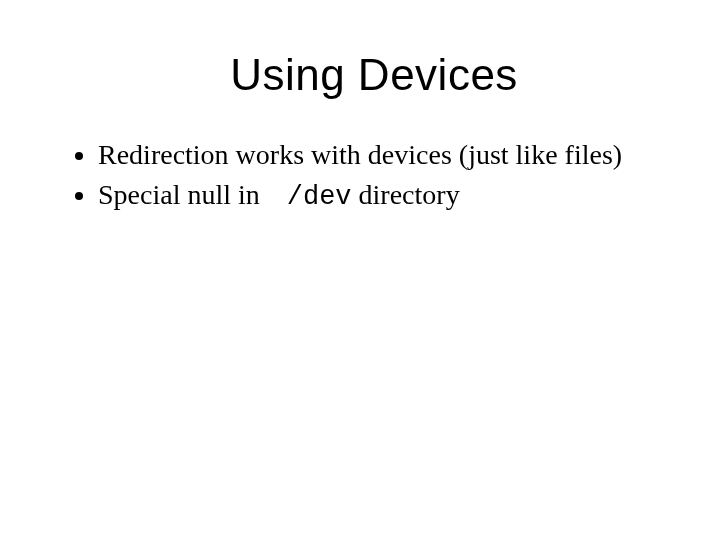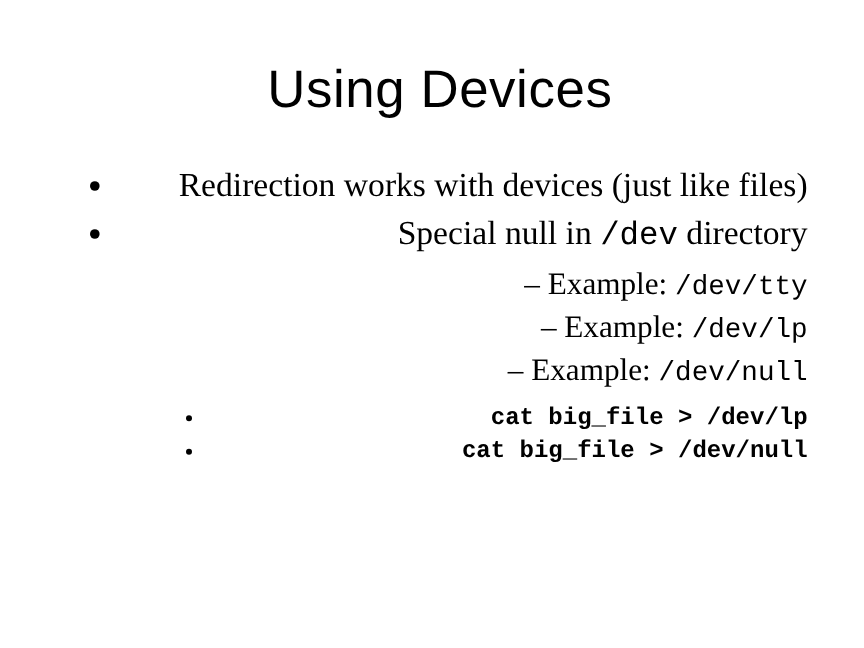--- a/index.html
+++ b/index.html
@@ -8,37 +8,36 @@
     width: 720px;
     height: 540px;
     background: #ffffff;
     font-family: "Times New Roman", Times, serif;
     color: #000000;
   }
   .slide {
     width: 720px;
     height: 540px;
     box-sizing: border-box;
-    padding: 50px 47px 40px 60px;
+    padding: 50px 32px 40px 60px;
   }
   .title {
     font-family: Impact, "Arial Black", sans-serif;
     font-weight: 400;
     font-size: 44px;
     text-align: center;
     margin: 0 0 38px 0;
     letter-spacing: 0.5px;
   }
   ul.level1 {
     list-style: disc;
     margin: 0;
     padding-left: 38px;
     font-size: 28px;
     line-height: 1.2;
-    text-align: right;
   }
   ul.level1 > li {
     margin-bottom: 6px;
   }
   ul.level2 {
     list-style: none;
     margin: 6px 0 0 0;
     padding-left: 26px;
     font-size: 26px;
     line-height: 1.35;
@@ -51,50 +50,35 @@
     margin: 8px 0 0 0;
     padding-left: 48px;
     font-size: 20px;
     font-family: "Courier New", Courier, monospace;
     font-weight: bold;
     line-height: 1.4;
   }
   span.mono-lg {
     font-family: "Courier New", Courier, monospace;
     font-size: 27px;
+    margin-left: 20px;
   }
   span.mono-md {
     font-family: "Courier New", Courier, monospace;
     font-size: 23px;
   }
 </style>
 </head>
 <body>
 
 <div class="slide">
   <h1 class="title">Using Devices</h1>
 
   <ul class="level1">
     <li>
       <span>Redirection works with devices (just like files)</span>
     </li>
     <li>
       <span>Special null in </span><span class="mono-lg">/dev</span><span> directory</span>
 
-      <ul class="level2">
-        <li>
-          <span>Example: </span><span class="mono-md">/dev/tty</span>
-        </li>
-        <li>
-          <span>Example: </span><span class="mono-md">/dev/lp</span>
-        </li>
-        <li>
-          <span>Example: </span><span class="mono-md">/dev/null</span>
-
-          <ul class="level3">
-            <li>cat big_file &gt; /dev/lp</li>
-            <li>cat big_file &gt; /dev/null</li>
-          </ul>
-        </li>
-      </ul>
     </li>
   </ul>
 </div>
 
 </body></html>

